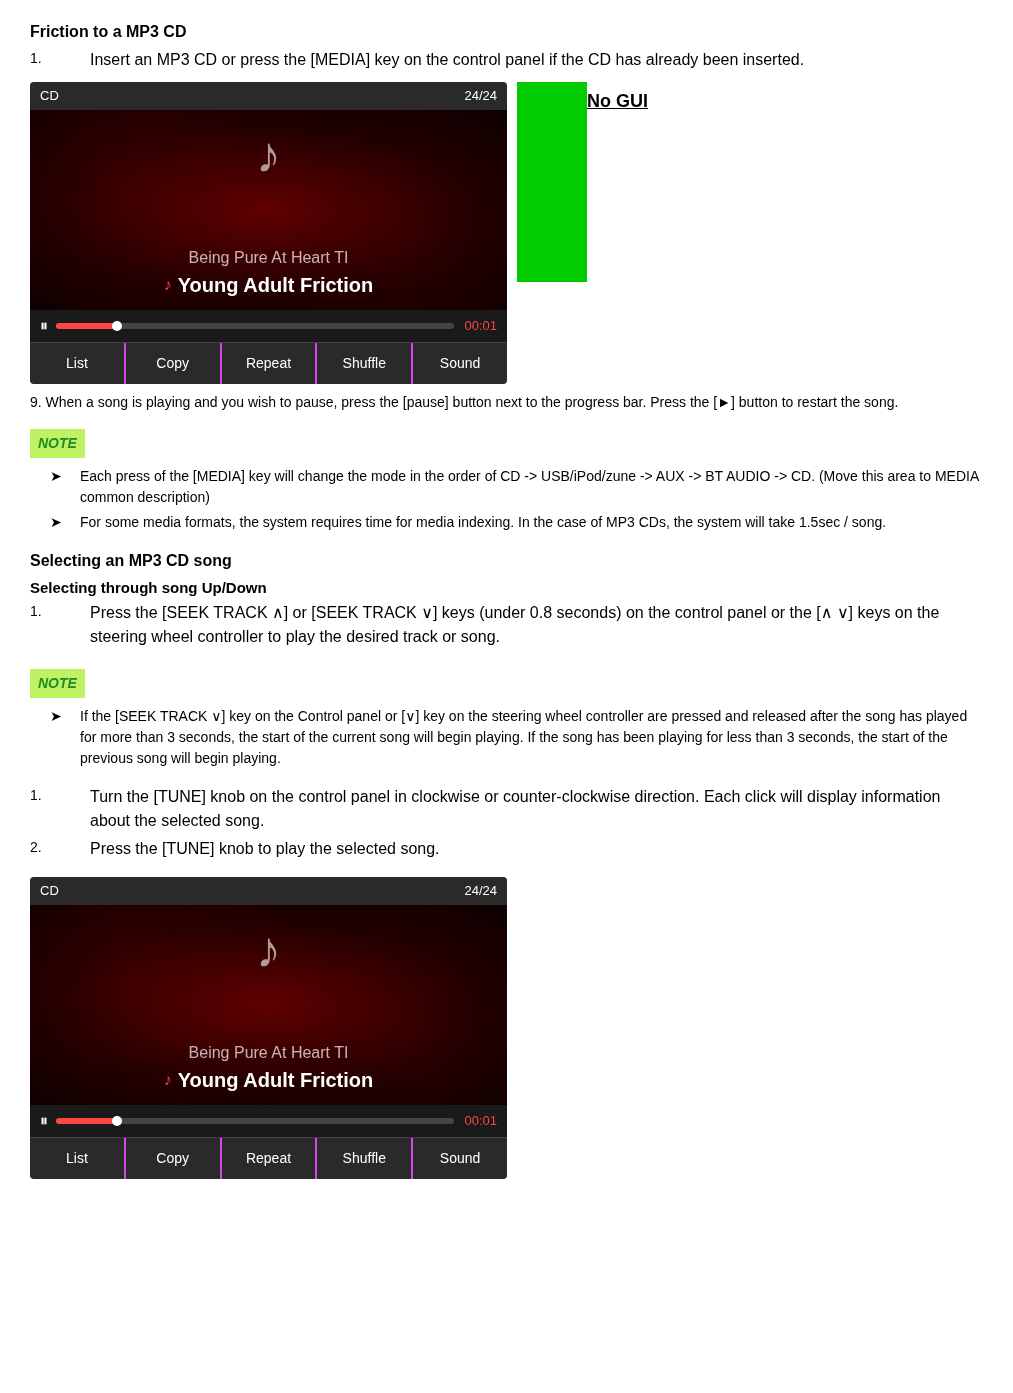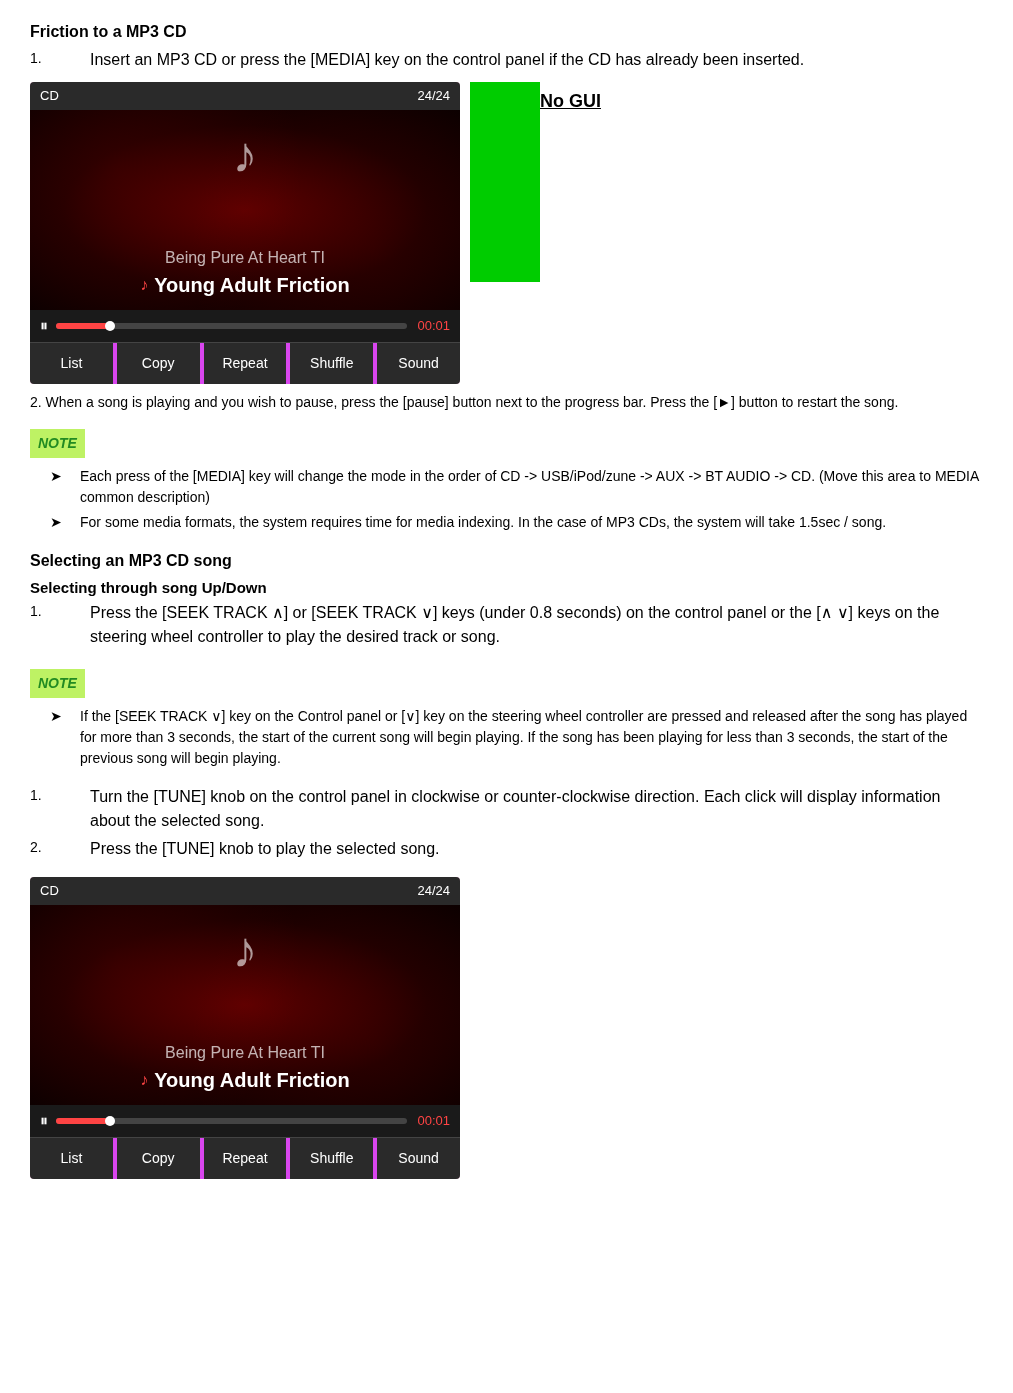--- a/index.html
+++ b/index.html
@@ -59,21 +59,21 @@
     }
 
     
     .player-container {
       display: flex;
       align-items: flex-start;
       margin: 10px 0 8px 0;
     }
 
     .player-ui {
-      width: 430px;
+      width: 477px;
       background: #f9a8d4;
       border-radius: 4px;
       overflow: hidden;
       flex-shrink: 0;
     }
 
     .player-top-bar {
       background: #2a2a2a;
       display: flex;
       justify-content: space-between;
@@ -186,21 +186,21 @@
       display: flex;
       border-top: 1px solid #444;
     }
 
     .player-btn {
       flex: 1;
       text-align: center;
       padding: 10px 4px;
       color: #fff;
       font-size: 14px;
-      border-right: 4px solid #d946ef;
+      border-right: 2px solid #d946ef;
       cursor: pointer;
     }
     .player-btn:last-child {
       border-right: none;
     }
 
     .no-gui-box {
       margin-left: 10px;
       display: flex;
       flex-direction: row;
@@ -296,21 +296,21 @@
         <div class="player-btn">Sound</div>
       </div>
     </div>
 
     <div class="no-gui-box">
       <div class="green-box"></div>
       <div class="no-gui-label">No GUI</div>
     </div>
   </div>
 
-  <p>2. When a song is playing and you wish to pause, press the [pause] button next to the progress bar. Press the [►] button to restart the song.</p>
+  <p>9. When a song is playing and you wish to pause, press the [pause] button next to the progress bar. Press the [►] button to restart the song.</p>
 
   <div class="note-section">
     <div class="note-box">
       <span class="note-label">NOTE</span>
     </div>
     <div class="note-content">
       <div class="note-item">
         <span class="note-arrow">➤</span>
         <span class="note-text">Each press of the [MEDIA] key will change the mode in the order of CD -&gt; USB/iPod/zune -&gt; AUX -&gt; BT AUDIO -&gt; CD. (Move this area to MEDIA common description)</span>
       </div>

